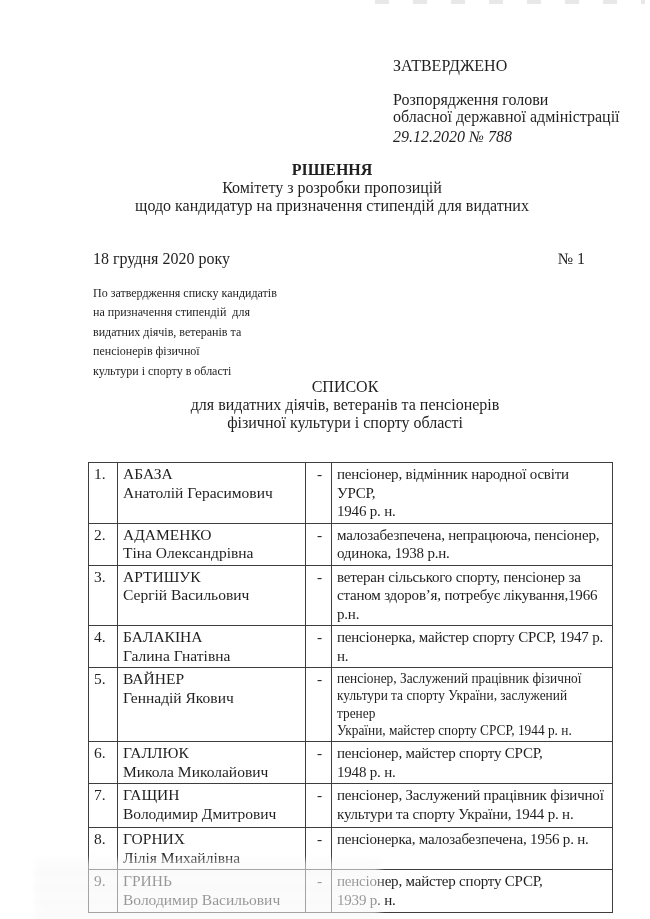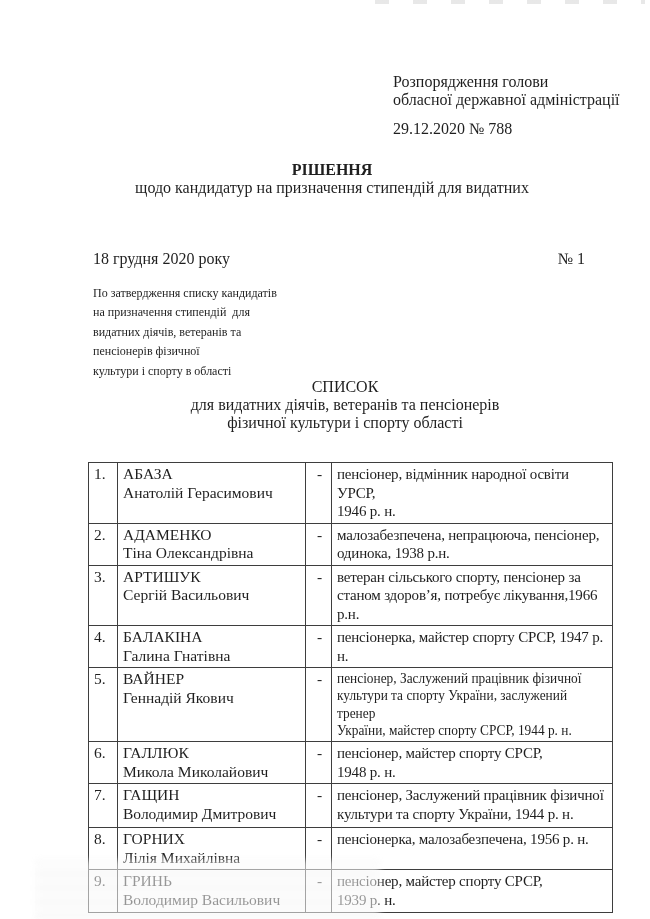--- a/index.html
+++ b/index.html
@@ -40,21 +40,21 @@
 
   .approval-block {
     position: absolute;
     left: 393px;
     top: 57px;
     font-size: 16px;
     line-height: 17.5px;
     white-space: nowrap;
   }
   .approval-ref { margin-top: 16px; white-space: pre-line; }
-  .approval-date { margin-top: 12px; }
+  .approval-date { margin-top: 2px; font-style: italic; }
 
   .decision-head {
     position: absolute;
     left: 79px;
     top: 161px;
     width: 506px;
     text-align: center;
     font-size: 16px;
     line-height: 18px;
   }
@@ -137,27 +137,29 @@
   tr.r-h43 { height: 43px; }
 </style>
 </head>
 <body>
 
 <div class="page">
 
   <div class="top-marks"></div>
 
   <div class="approval-block">
+    <div>ЗАТВЕРДЖЕНО</div>
     <div class="approval-ref">Розпорядження голови
 обласної державної адміністрації</div>
     <div class="approval-date">29.12.2020 № 788</div>
   </div>
 
   <div class="decision-head">
     <div class="line decision-title">РІШЕННЯ</div>
+    <div class="line">Комітету з розробки пропозицій</div>
     <div class="line">щодо кандидатур на призначення стипендій для видатних</div>
   </div>
 
   <div class="date-line">
     <span>18 грудня 2020 року</span>
     <span>№ 1</span>
   </div>
 
   <div class="subject">По затвердження списку кандидатів
 на призначення стипендій  для

